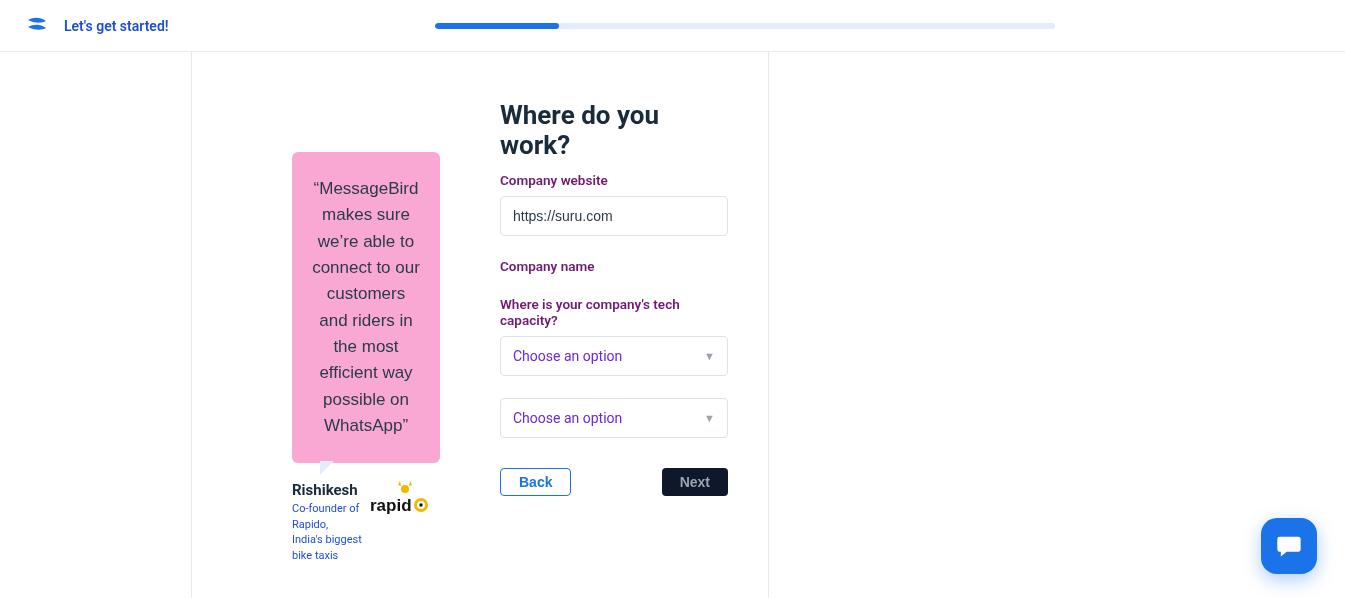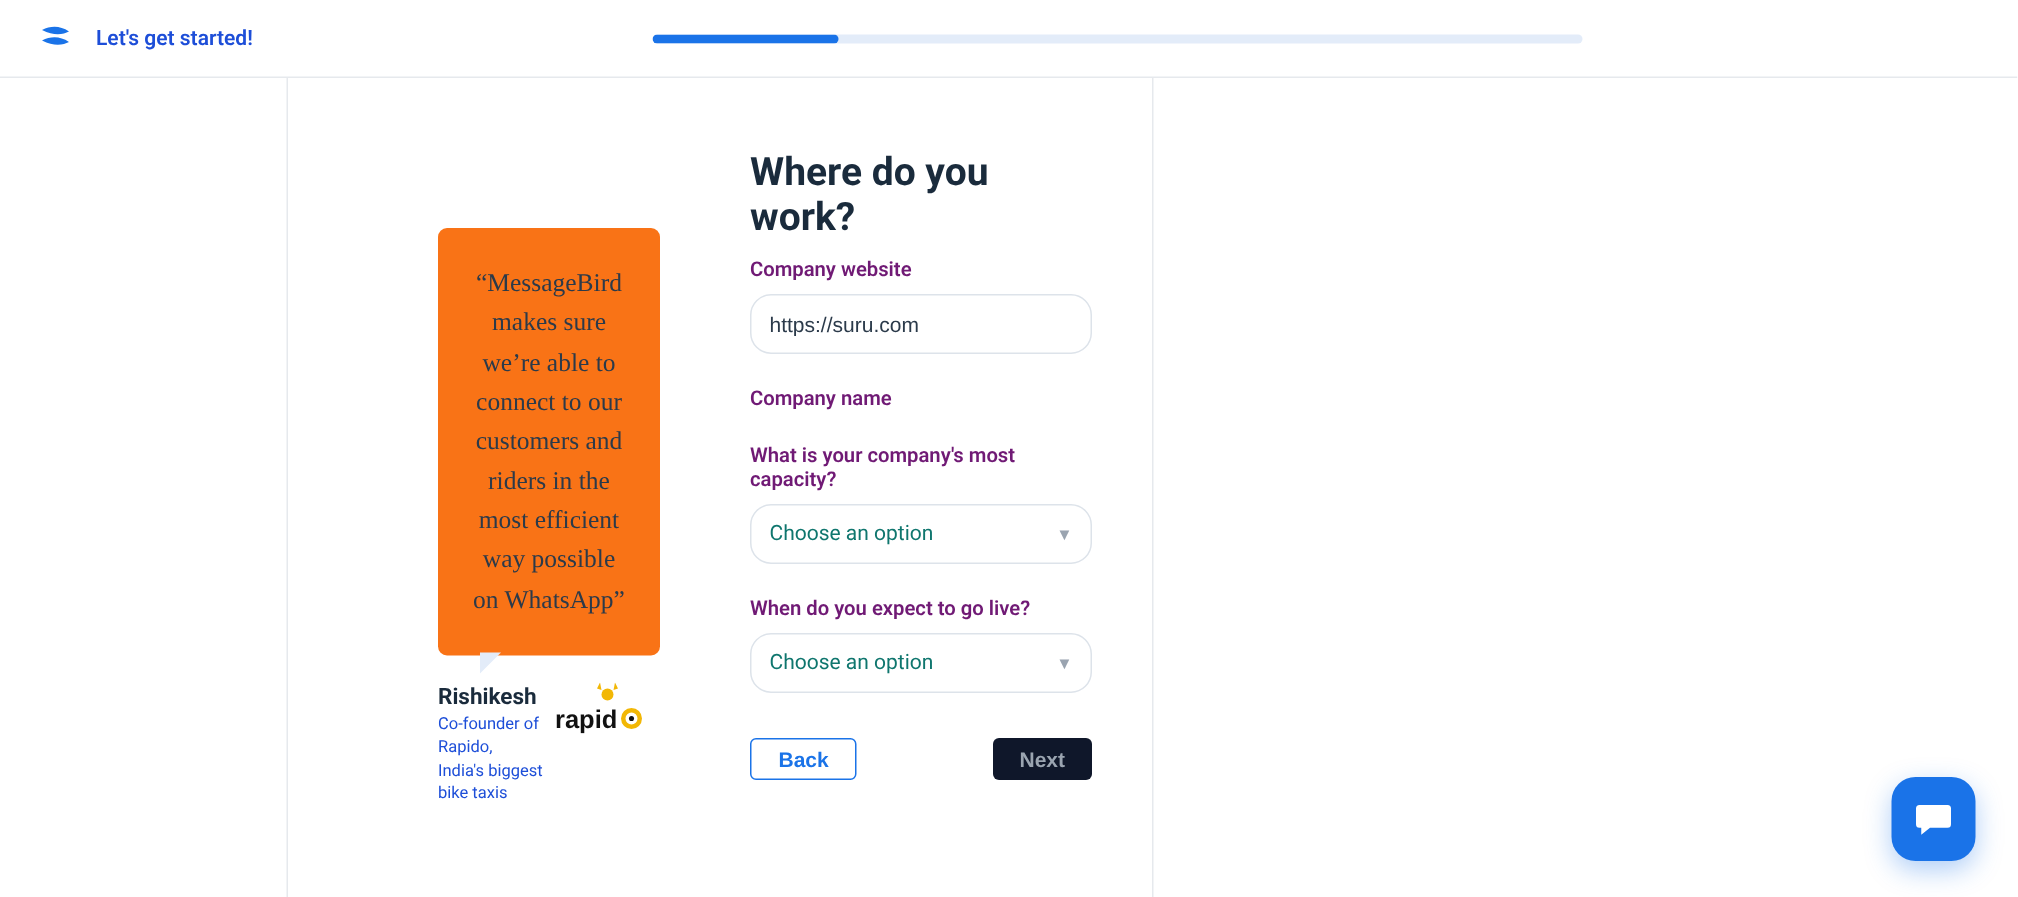--- a/index.html
+++ b/index.html
@@ -8,34 +8,34 @@
 .logo { display: flex; align-items: center; margin-right: 16px; }
 .logo svg { width: 24px; height: 24px; }
 .header-title { color: #1d4ed8; font-size: 14px; font-weight: 600; }
 .progress-wrap { flex: 1; display: flex; justify-content: center; }
 .progress-bar { width: 620px; height: 6px; background: #e3ecf9; border-radius: 3px; position: relative; overflow: hidden; }
 .progress-fill { position: absolute; left: 0; top: 0; height: 100%; width: 20%; background: #1a73e8; border-radius: 3px; }
 .main { display: flex; height: calc(100% - 52px); }
 .left-spacer { width: 192px; border-right: 1px solid #e6e9ed; }
 .content { flex: 1; display: flex; border-right: 1px solid #e6e9ed; max-width: 950px; }
 .testimonial-col { width: 50%; padding: 100px 40px 0 100px; display: flex; flex-direction: column; align-items: flex-start; }
-.quote-box { background: #f97316; border-radius: 6px; padding: 24px 20px; font-family: Liberation Serif, serif; font-size: 17px; line-height: 1.55; color: #2b3a4a; text-align: center; position: relative; margin-bottom: 18px; }
+.quote-box { background: #f9a8d4; border-radius: 6px; padding: 24px 20px; font-family: Liberation Sans, sans-serif; font-size: 17px; line-height: 1.55; color: #2b3a4a; text-align: center; position: relative; margin-bottom: 18px; }
 .quote-box::after { content: ""; position: absolute; left: 28px; bottom: -12px; width: 0; height: 0; border-left: 0 solid transparent; border-right: 14px solid transparent; border-top: 14px solid #e3ecf9; }
 .attribution-row { display: flex; align-items: flex-start; justify-content: space-between; width: 100%; }
 .attribution { }
 .attr-name { font-weight: 700; font-size: 15px; color: #1a2b3c; margin-bottom: 2px; }
 .attr-role { font-size: 11px; color: #1d4ed8; line-height: 1.4; }
 .brand-logo { display: flex; flex-direction: column; align-items: center; }
 .form-col { width: 50%; padding: 48px 40px 0 20px; }
 .page-title { font-size: 26px; font-weight: 700; color: #1a2b3c; margin-bottom: 12px; }
 .field { margin-bottom: 22px; }
 .field-label { font-size: 13.5px; font-weight: 600; color: #701a75; margin-bottom: 8px; display: block; }
-.input, .select { width: 100%; max-width: 385px; height: 40px; border: 1px solid #dde3ea; border-radius: 14px; padding: 0 12px; font-size: 14px; color: #2b3a4a; background: #fff; }
+.input, .select { width: 100%; max-width: 385px; height: 40px; border: 1px solid #dde3ea; border-radius: 4px; padding: 0 12px; font-size: 14px; color: #2b3a4a; background: #fff; }
 .select { display: flex; align-items: center; justify-content: space-between; cursor: pointer; }
-.select-placeholder { color: #0f766e; }
+.select-placeholder { color: #6d28d9; }
 .chev { color: #9aa4b0; font-size: 11px; }
 .actions { display: flex; justify-content: space-between; max-width: 385px; margin-top: 30px; }
 .btn { height: 28px; padding: 0 18px; border-radius: 4px; font-size: 14px; font-weight: 600; cursor: pointer; border: none; display: inline-flex; align-items: center; justify-content: center; }
 .btn-back { background: #fff; border: 1px solid #1a73e8; color: #1a73e8; }
 .btn-next { background: #0f172a; color: #9aa4b0; }
 .chat-fab { position: absolute; right: 28px; bottom: 24px; width: 56px; height: 56px; border-radius: 16px; background: #1a73e8; display: flex; align-items: center; justify-content: center; box-shadow: 0 6px 18px rgba(26,115,232,0.35); cursor: pointer; }
 .chat-fab svg { width: 28px; height: 28px; fill: #fff; }
 .right-spacer { flex: 1; }
 </style>
 </head>
@@ -89,29 +89,28 @@
       <div class="field">
         <label class="field-label">Company website</label>
         <input class="input" type="text" value="https://suru.com" style="">
       </div>
 
       <div class="field">
         <label class="field-label">Company name</label>
       </div>
 
       <div class="field">
-        <label class="field-label">What is your company's most capacity?</label>
+        <label class="field-label">Where is your company's tech capacity?</label>
         <div class="select">
           <span class="select-placeholder">Choose an option</span>
           <span class="chev">▼</span>
         </div>
       </div>
 
       <div class="field">
-        <label class="field-label">When do you expect to go live?</label>
         <div class="select">
           <span class="select-placeholder">Choose an option</span>
           <span class="chev">▼</span>
         </div>
       </div>
 
       <div class="actions">
         <button class="btn btn-back">Back</button>
         <button class="btn btn-next">Next</button>
       </div>

